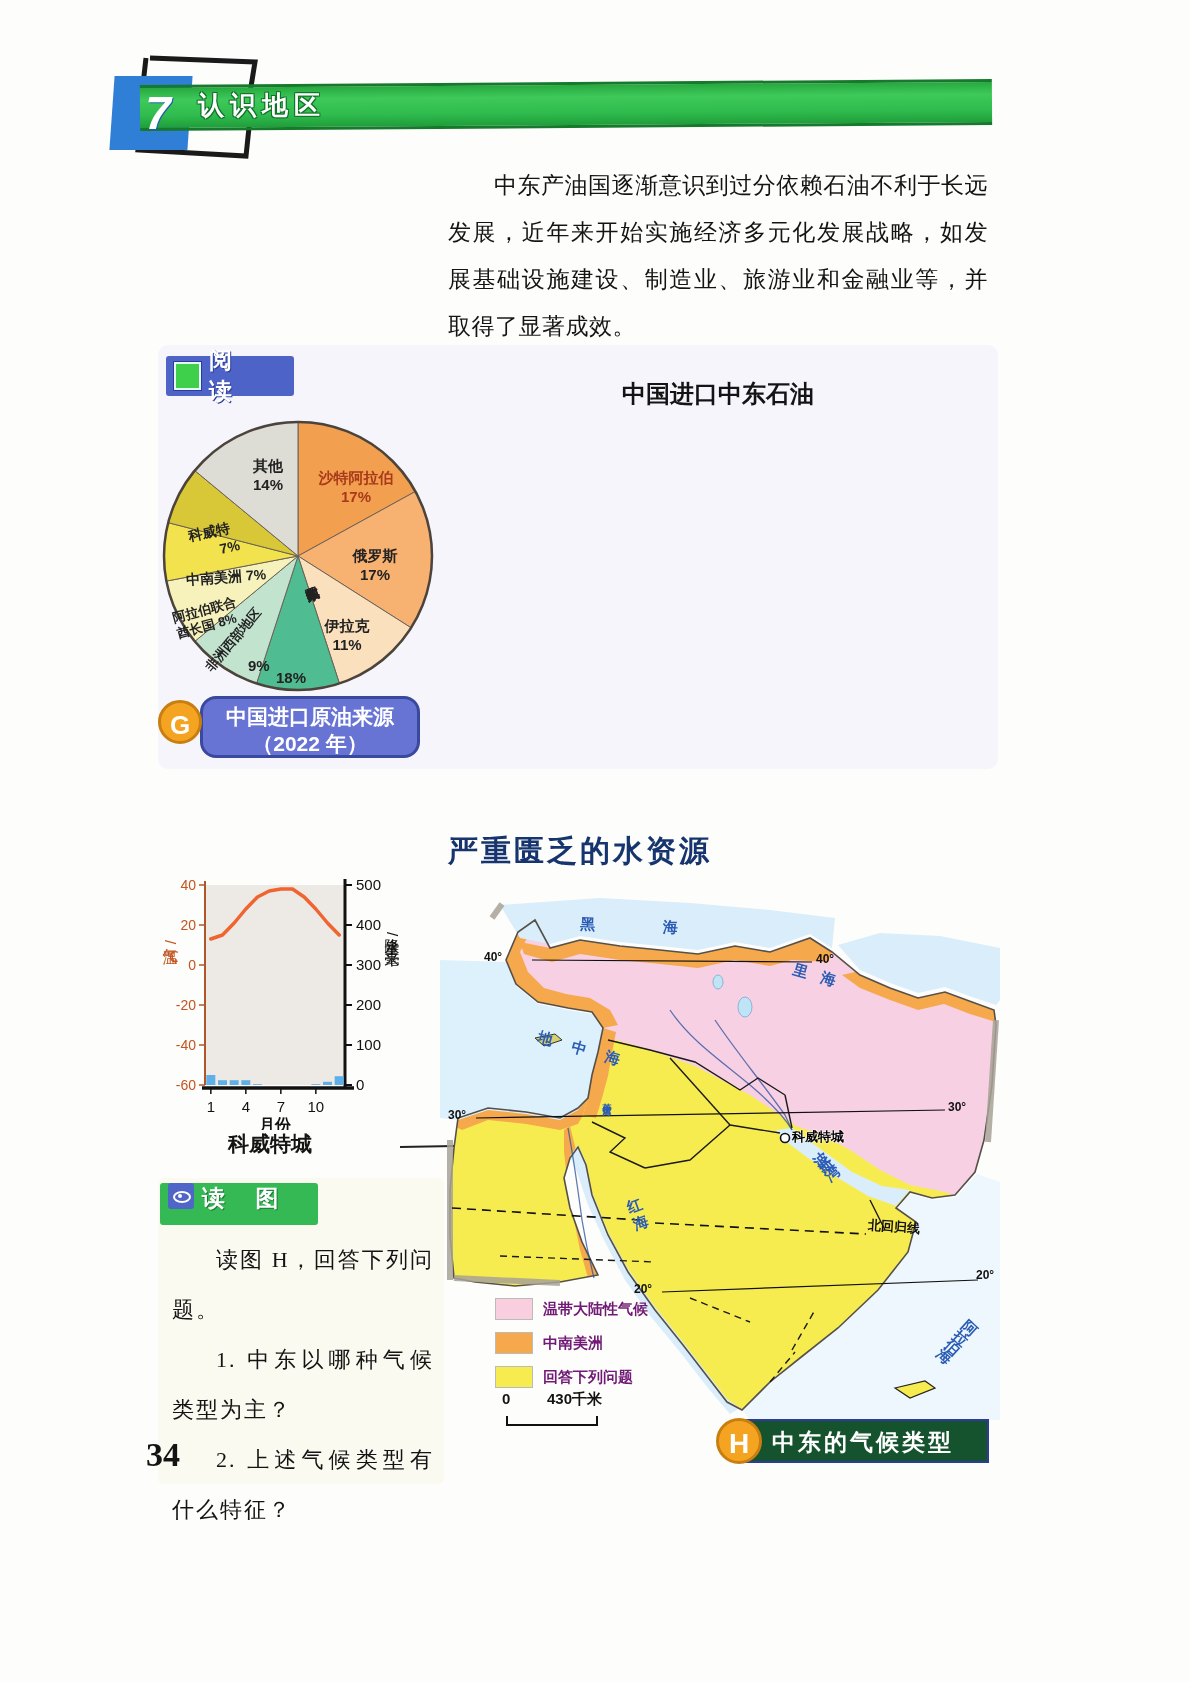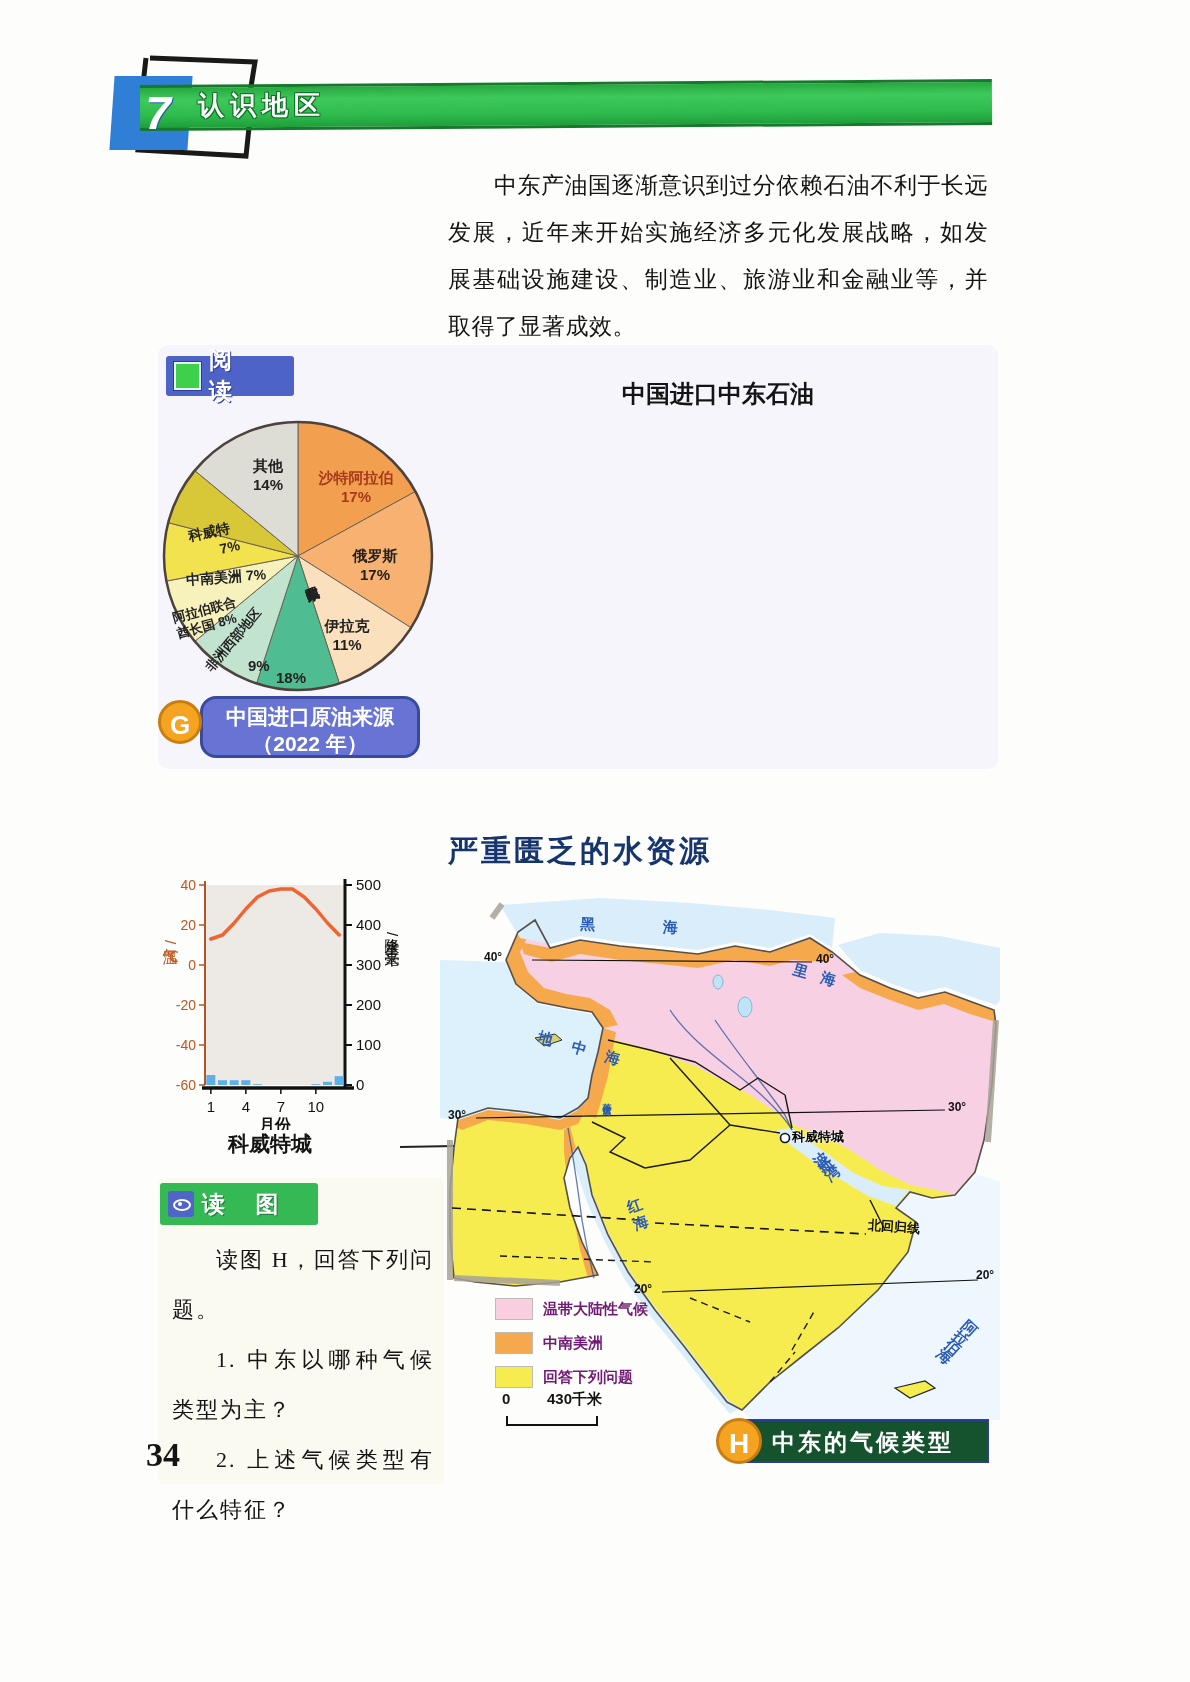--- a/index.html
+++ b/index.html
@@ -58,21 +58,21 @@
   
   #climo-wrap{left:150px;top:870px;width:290px;height:260px;}
   .axis-label-v{position:absolute;writing-mode:vertical-rl;font-size:15px;letter-spacing:2px;
     font-family:"Liberation Sans",sans-serif;}
   #climo-caption{left:190px;top:1130px;width:160px;text-align:center;font-size:21px;font-weight:bold;}
   #leader-line{left:400px;top:1146px;width:384px;border-top:2px solid #222;transform:rotate(-1.1deg);transform-origin:left top;}
 
   
   #mapread-panel{left:158px;top:1178px;width:286px;height:306px;background:#fafaf0;border-radius:6px;}
   #mapread-tab{left:160px;top:1183px;width:158px;height:42px;background:#35b955;border-radius:3px;
-    display:flex;align-items:center;padding-left:8px;box-sizing:border-box;}
+    display:flex;padding-left:8px;box-sizing:border-box;}
   #mapread-tab .tab-text{color:#fff;font-size:23px;font-weight:bold;letter-spacing:12px;margin-left:8px;
     font-family:"Liberation Sans",sans-serif;text-shadow:1px 1px 0 #187a33;}
   .book-icon-blue{width:26px;height:26px;background:#4f66c8;border-radius:3px;position:relative;}
   .book-icon-blue::after{content:"";position:absolute;left:5px;top:8px;width:14px;height:8px;
     border:2px solid #fff;border-radius:50%;}
   .book-icon-blue::before{content:"";position:absolute;left:10px;top:11px;width:4px;height:4px;background:#fff;border-radius:50%;z-index:2;}
   #mapread-text{left:172px;top:1235px;width:262px;font-size:22px;line-height:50px;text-align:justify;letter-spacing:2px;}
   #mapread-text p{margin:0;text-indent:2em;}
 
   

